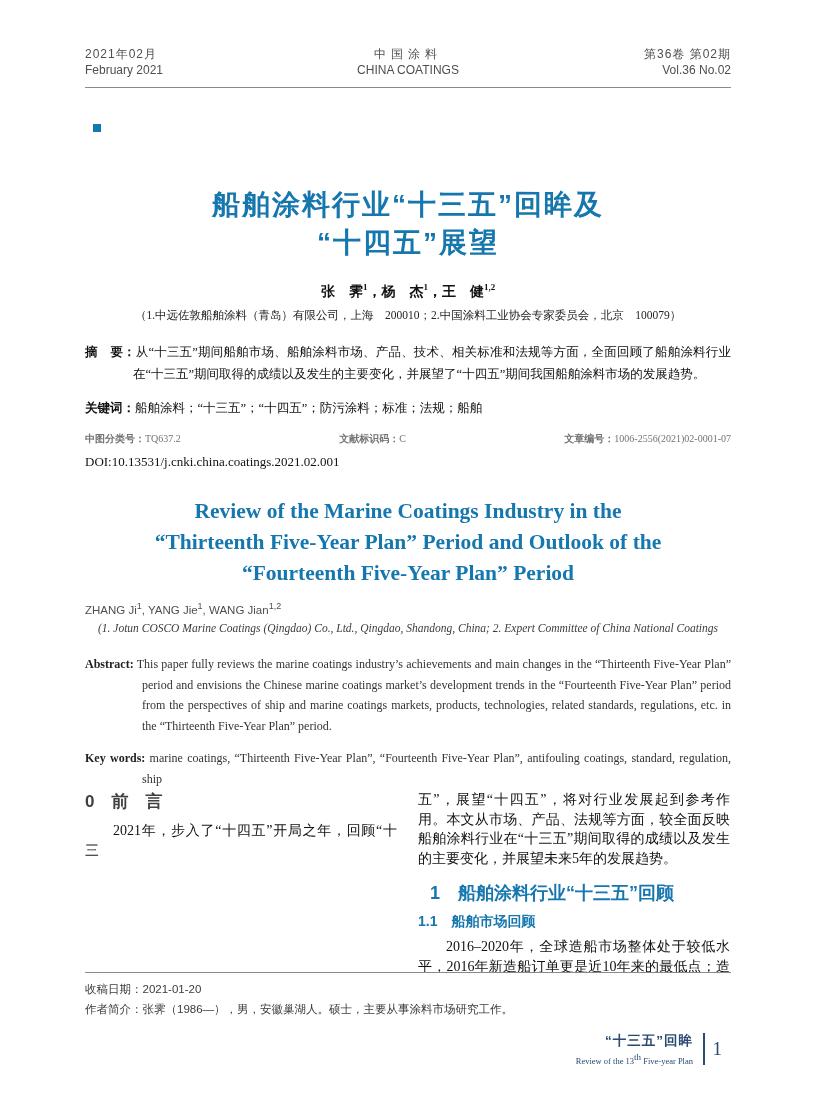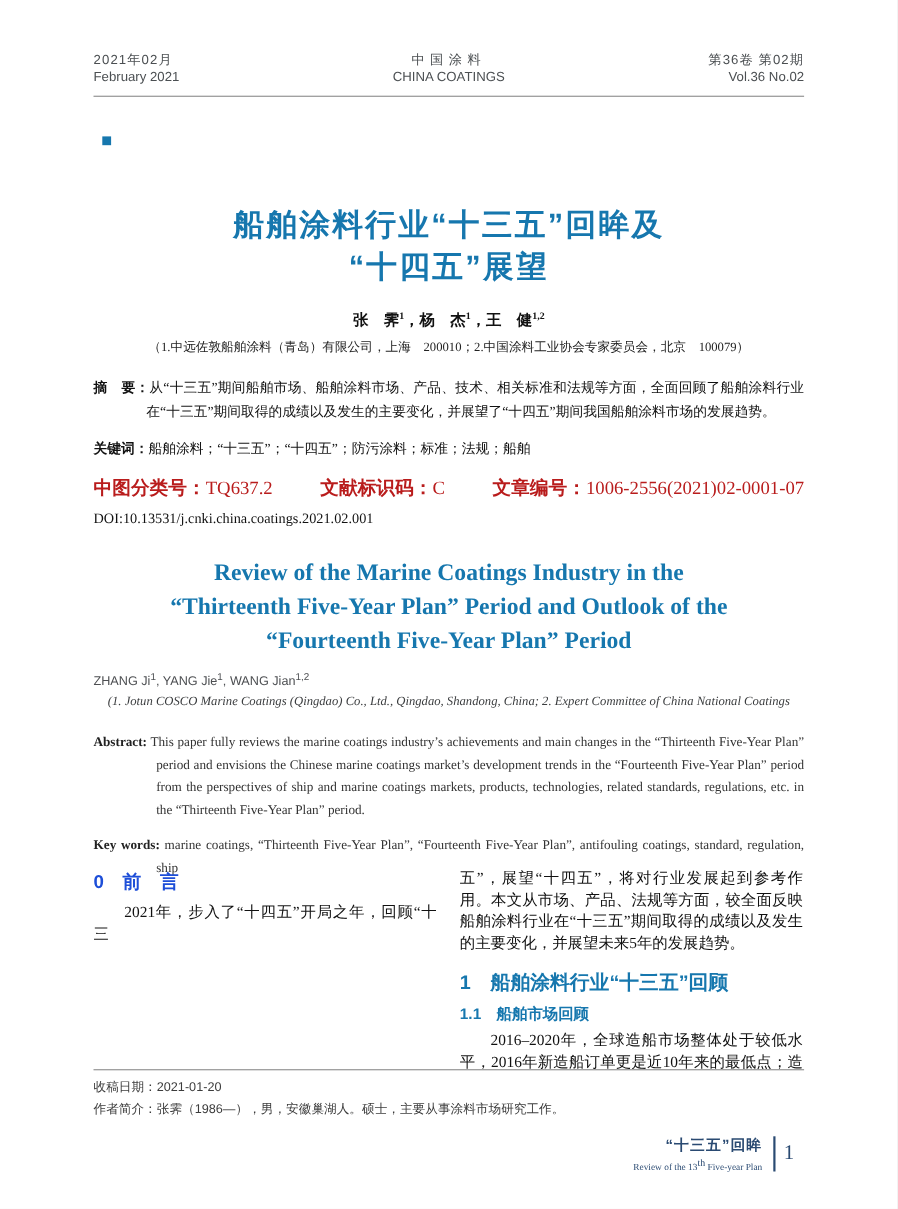--- a/index.html
+++ b/index.html
@@ -60,21 +60,21 @@
     text-align:justify;
     padding-left:48px; text-indent:-48px;
   }
   .abstract-cn { margin-top:18px; }
   .keywords-cn { margin-top:1px; }
   .meta-label { font-weight:bold; font-family:"Liberation Sans", sans-serif; }
   .meta-row {
     margin-top:10px;
     display:flex; justify-content:space-between;
     font-family:"Liberation Serif", serif;
-    font-size:17px; color:#b91c1c;
+    font-size:10px; color:#737373;
   }
   .doi-line {
     margin-top:8px;
     font-family:"Liberation Serif", serif;
     font-size:13px; color:#111;
   }
 
   
   .title-en {
     margin-top:26px; text-align:center;
@@ -110,24 +110,24 @@
   .body-col { width:312px; }
   .body-col p {
     margin:0;
     font-family:"Liberation Serif", serif;
     font-size:14px; line-height:19.5px; color:#111;
     text-align:justify;
   }
   .body-col p.indent { text-indent:2em; }
   .h-sec0 {
     margin:0 0 8px 0;
-    color:#1d4ed8; font-weight:bold; font-size:17px;
+    color:#404040; font-weight:bold; font-size:17px;
   }
   .h-sec1 {
-    margin:13px 0 8px 0;
+    margin:13px 0 8px 12px;
     color:#1677ae; font-weight:bold; font-size:18px;
   }
   .h-sec11 {
     margin:0 0 6px 0;
     color:#1677ae; font-weight:bold; font-size:14px;
   }
 
   
   .footnote {
     position:absolute; left:85px; top:972px; width:646px;

